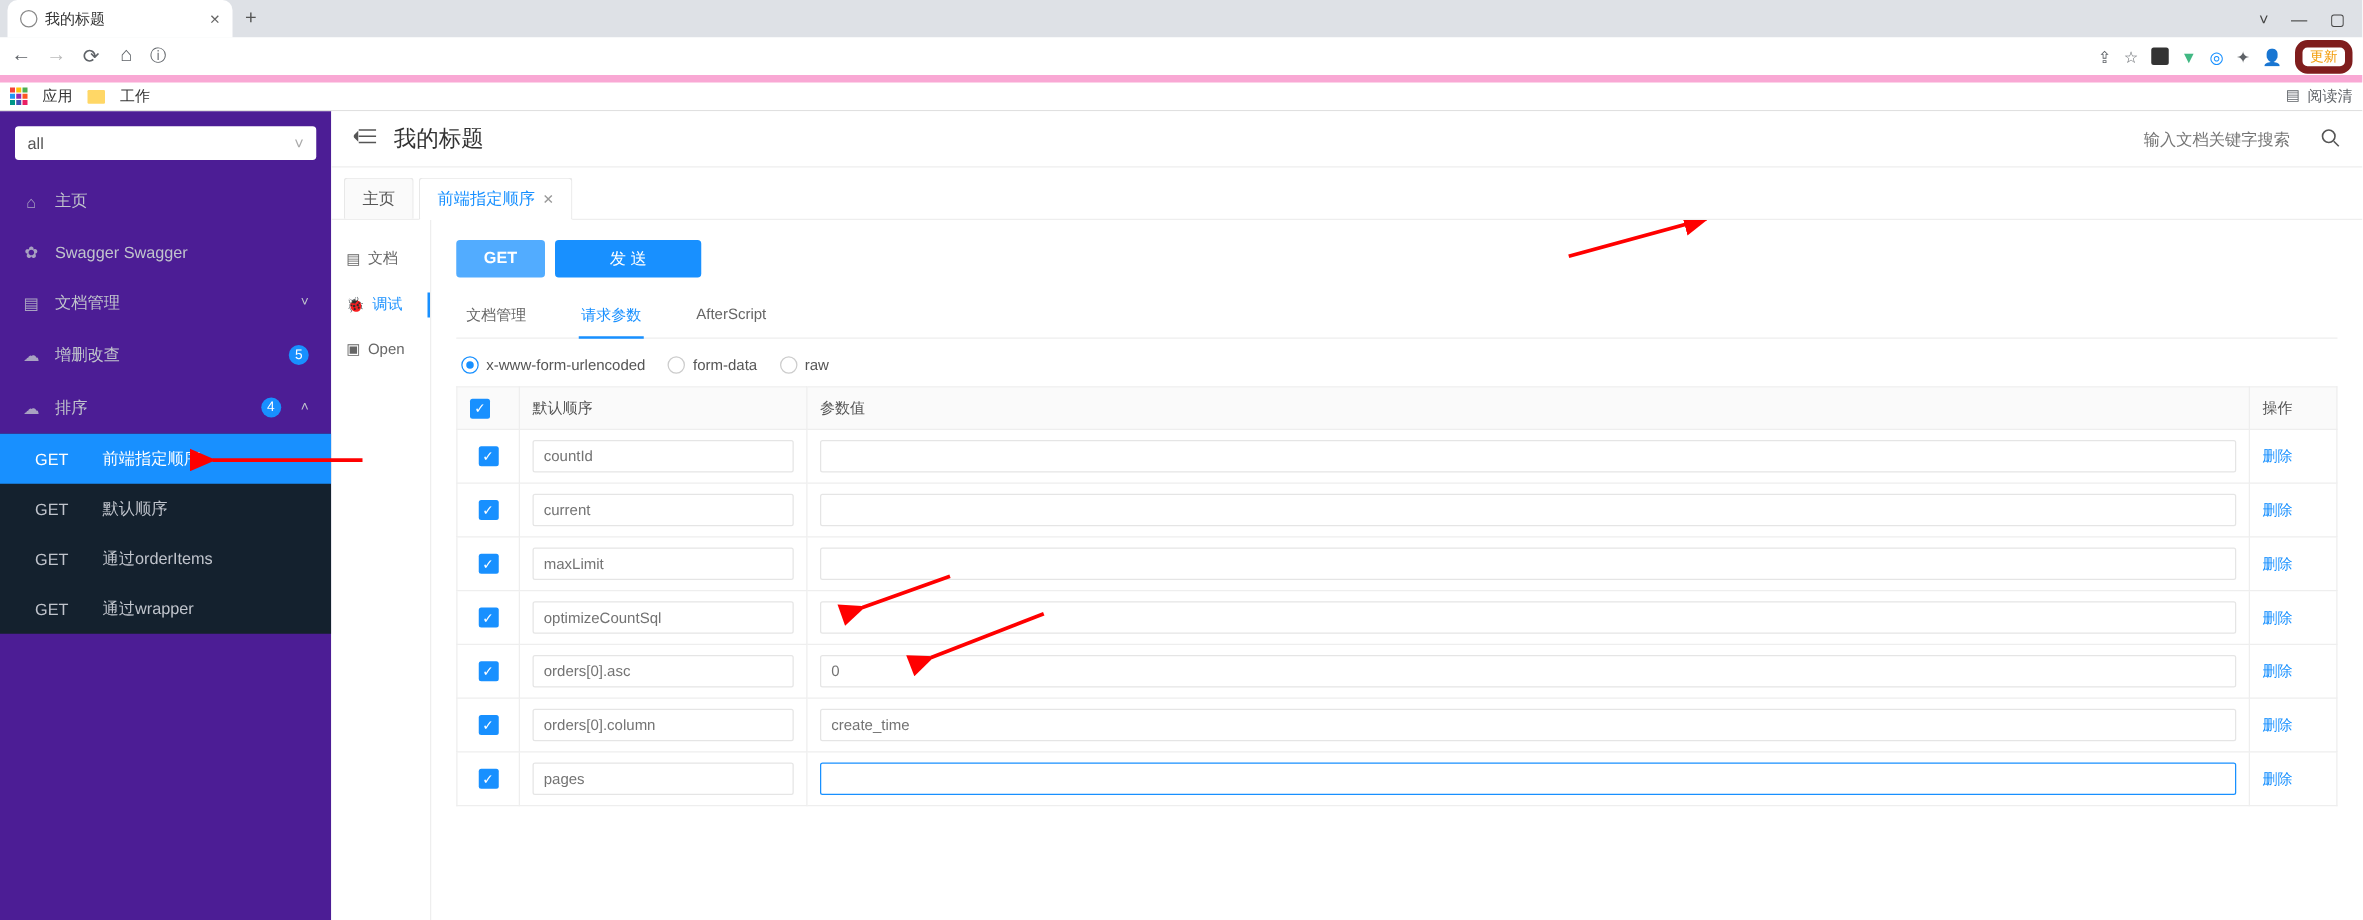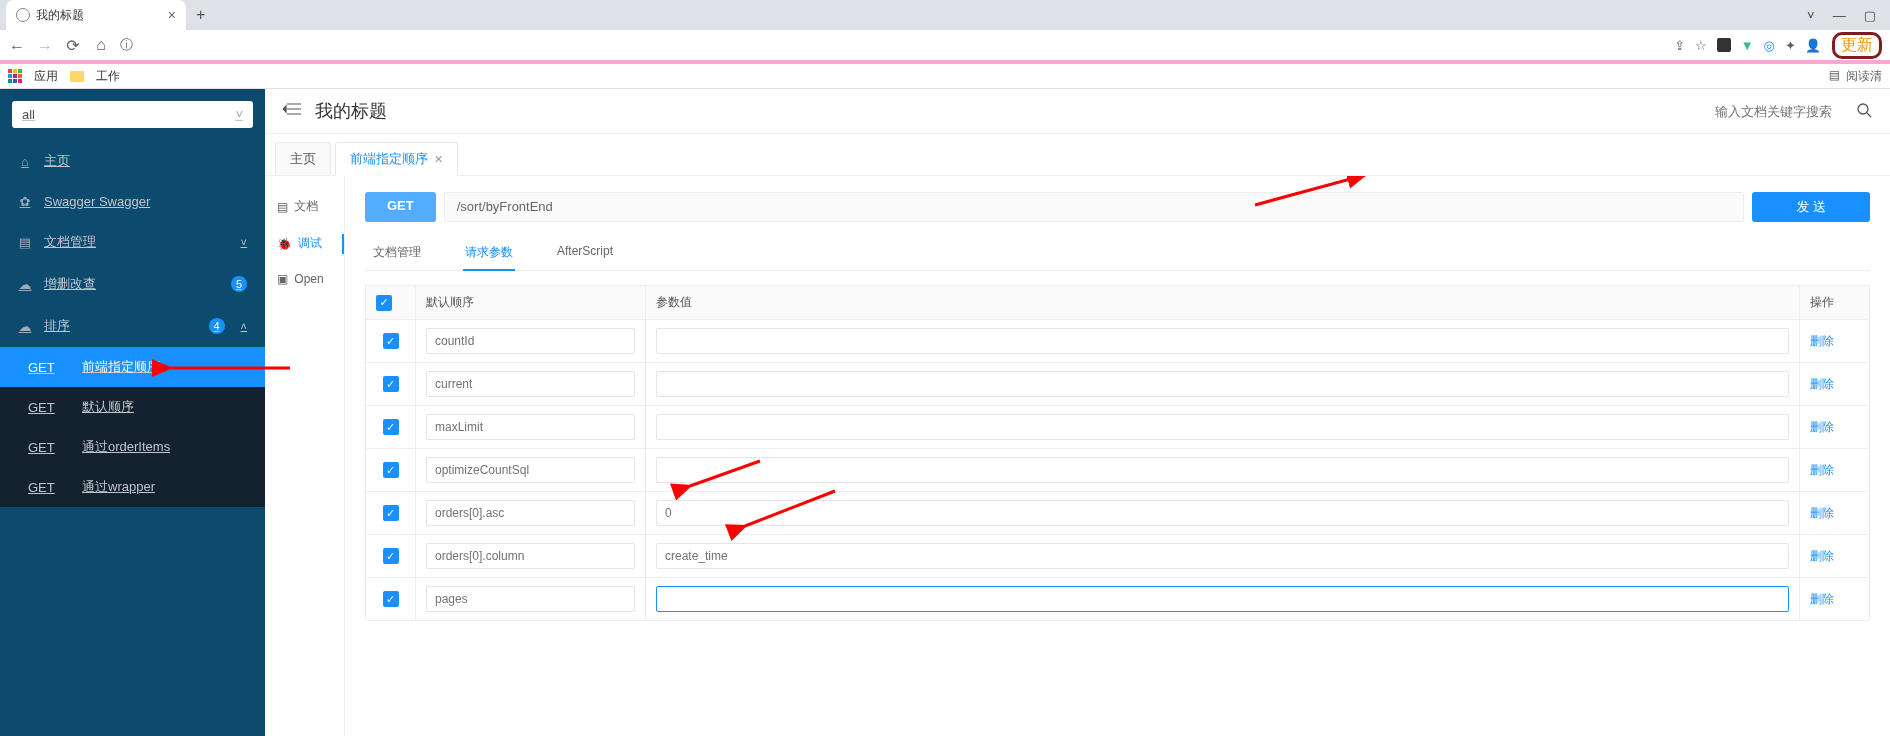--- a/index.html
+++ b/index.html
@@ -16,39 +16,39 @@
 .window-controls span { cursor: pointer; font-size: 13px; }
 
 .addr-bar { display: flex; align-items: center; height: 30px; padding: 0 8px; gap: 10px; background: #fff; }
 .addr-bar .nav-icon { color: #5f6368; cursor: pointer; font-size: 16px; width: 18px; text-align: center; }
 .addr-bar .disabled { color: #bbb; }
 .url-box { flex: 1; display: flex; align-items: center; gap: 6px; font-size: 13px; color: #5f6368; }
 .url-host { color: #202124; }
 .url-path { color: #5f6368; }
 .addr-right { display: flex; gap: 10px; align-items: center; color: #5f6368; }
 .addr-right span { cursor: pointer; }
-.upd-btn { color: #f29900; border: 3px solid #7f1d1d; border-radius: 10px; padding: 0 6px; font-size: 16px; }
-
-.bookmark-bar { display: flex; align-items: center; height: 28px; padding: 0 8px; gap: 12px; font-size: 12px; color: #333; border-top: 4px solid #f9a8d4; }
+.upd-btn { color: #f29900; border: 6px solid #7f1d1d; border-radius: 10px; padding: 0 6px; font-size: 11px; }
+
+.bookmark-bar { display: flex; align-items: center; height: 28px; padding: 0 8px; gap: 12px; font-size: 12px; color: #333; border-top: 6px solid #f9a8d4; }
 .bookmark-bar .apps-icon { width: 14px; height: 14px; display: grid; grid-template-columns: repeat(3,4px); grid-template-rows: repeat(3,4px); gap: 1px; }
 .bookmark-bar .apps-icon i { background: #f44336; }
 .bookmark-bar .apps-icon i:nth-child(2){background:#ffc107;}
 .bookmark-bar .apps-icon i:nth-child(3){background:#4caf50;}
 .bookmark-bar .apps-icon i:nth-child(4){background:#2196f3;}
 .bookmark-bar .apps-icon i:nth-child(5){background:#9c27b0;}
 .bookmark-bar .apps-icon i:nth-child(6){background:#ff5722;}
 .bookmark-bar .apps-icon i:nth-child(7){background:#009688;}
 .bookmark-bar .apps-icon i:nth-child(8){background:#3f51b5;}
 .bookmark-bar .apps-icon i:nth-child(9){background:#e91e63;}
 .bookmark-bar .folder-icon { width: 14px; height: 11px; background: #ffd766; border-radius: 1px; }
 .bookmark-bar .right { margin-left: auto; display: flex; gap: 6px; color: #5f6368; }
 
 
 .app { display: flex; height: calc(736px - 88px); }
-.sidebar { width: 265px; background: #0c4a6e; color: #c0c4cc; display: flex; flex-direction: column; text-decoration: underline; }
+.sidebar { width: 265px; background: #4c1d95; color: #c0c4cc; display: flex; flex-direction: column; }
 .sb-top { padding: 12px; }
 .sb-select { background: #fff; border-radius: 3px; padding: 6px 10px; color: #555; font-size: 13px; display: flex; align-items: center; justify-content: space-between; cursor: pointer; }
 .sb-select .chev { color: #aaa; }
 .sb-menu { list-style: none; }
 .sb-item { display: flex; align-items: center; gap: 12px; padding: 12px 18px; cursor: pointer; font-size: 13px; color: #c0c4cc; position: relative; }
 .sb-item .icon { width: 14px; text-align: center; opacity: .8; }
 .sb-item .badge { margin-left: auto; background: #1890ff; color: #fff; border-radius: 50%; width: 16px; height: 16px; font-size: 11px; display: flex; align-items: center; justify-content: center; }
 .sb-item .arrow { color: #c0c4cc; font-size: 11px; margin-left: 4px; }
 .sb-sub { list-style: none; background: #14212e; }
 .sb-sub-item { display: flex; align-items: center; gap: 24px; padding: 11px 18px 11px 28px; cursor: pointer; font-size: 13px; color: #c0c4cc; }
@@ -258,30 +258,43 @@
         </div>
         <div class="is-item">
           <span>▣</span>
           <span>Open</span>
         </div>
       </div>
 
       <div class="debug-panel" style="position:relative;">
         <div class="req-line">
           <span class="method-badge">GET</span>
-          <div class="url-input">/sort/byFrontEnd</div>
           <button class="send-btn">发 送</button>
         </div>
 
         <div class="sub-tabs">
           <div class="sub-tab">文档管理</div>
           <div class="sub-tab active">请求参数</div>
           <div class="sub-tab">AfterScript</div>
         </div>
 
+        <div class="body-types">
+          <div class="radio-item checked">
+            <span class="radio-circle"></span>
+            <span>x-www-form-urlencoded</span>
+          </div>
+          <div class="radio-item">
+            <span class="radio-circle"></span>
+            <span>form-data</span>
+          </div>
+          <div class="radio-item">
+            <span class="radio-circle"></span>
+            <span>raw</span>
+          </div>
+        </div>
 
         <table class="param-table">
           <thead>
             <tr>
               <th class="col-check"><span class="checkbox">✓</span></th>
               <th class="col-name">默认顺序</th>
               <th>参数值</th>
               <th class="col-op">操作</th>
             </tr>
           </thead>

